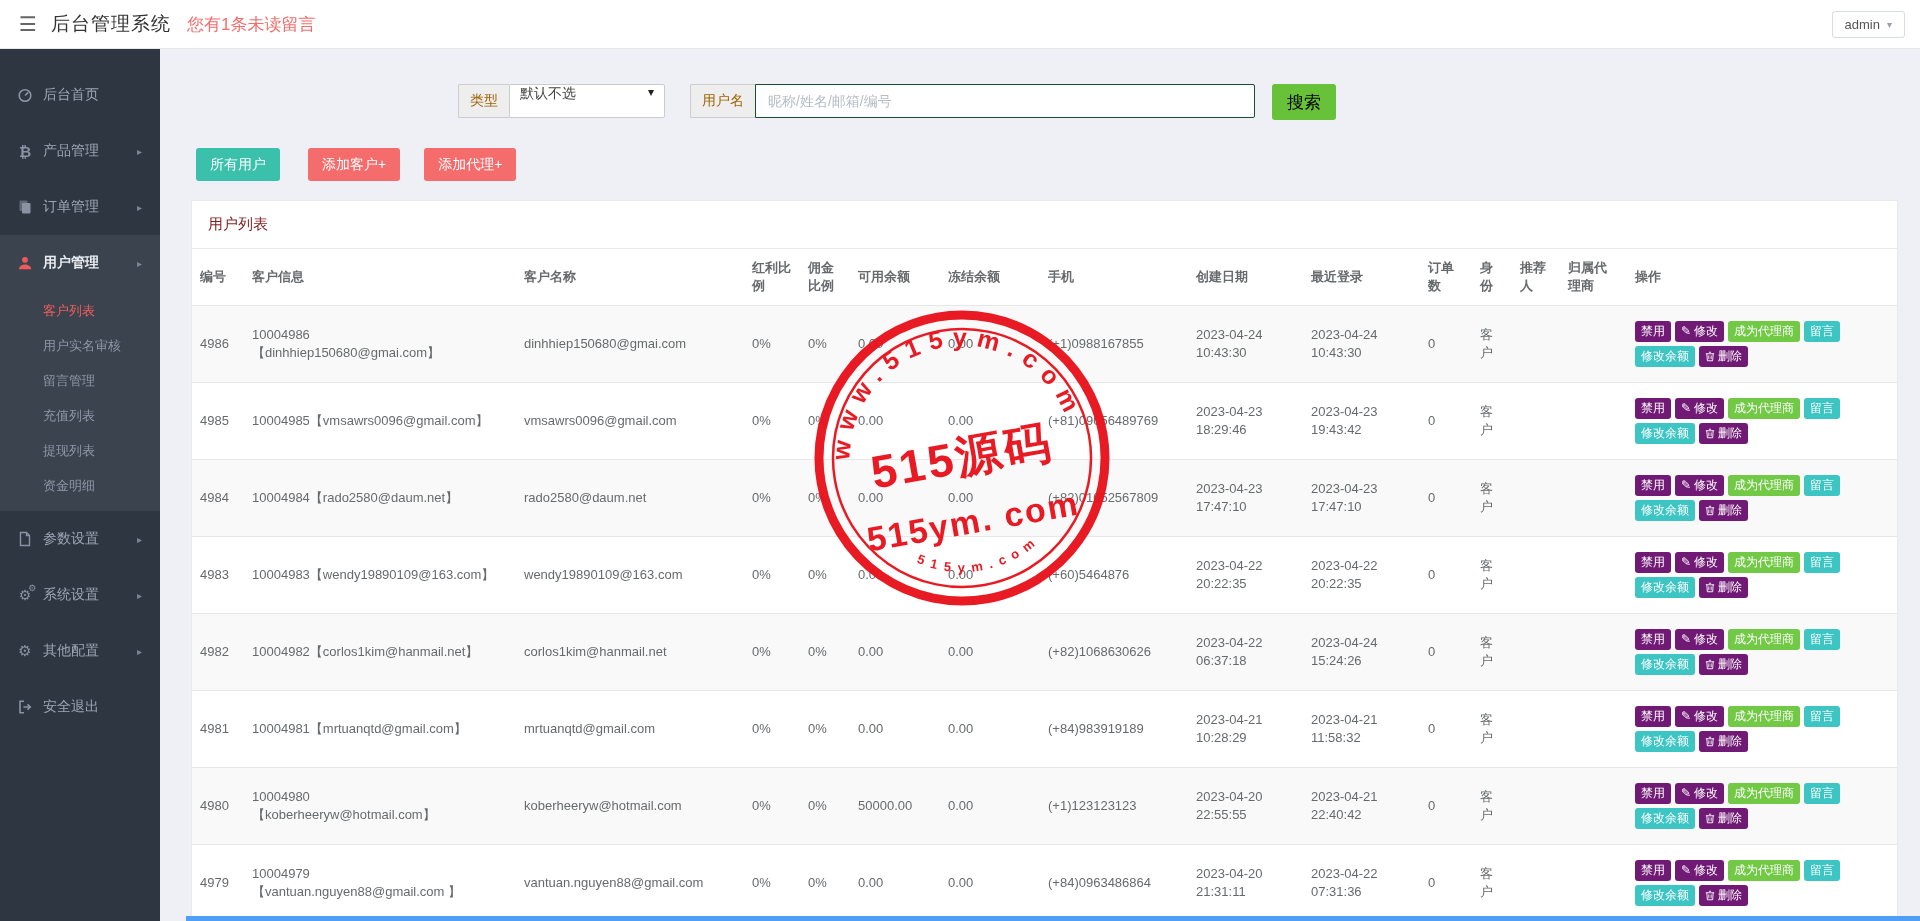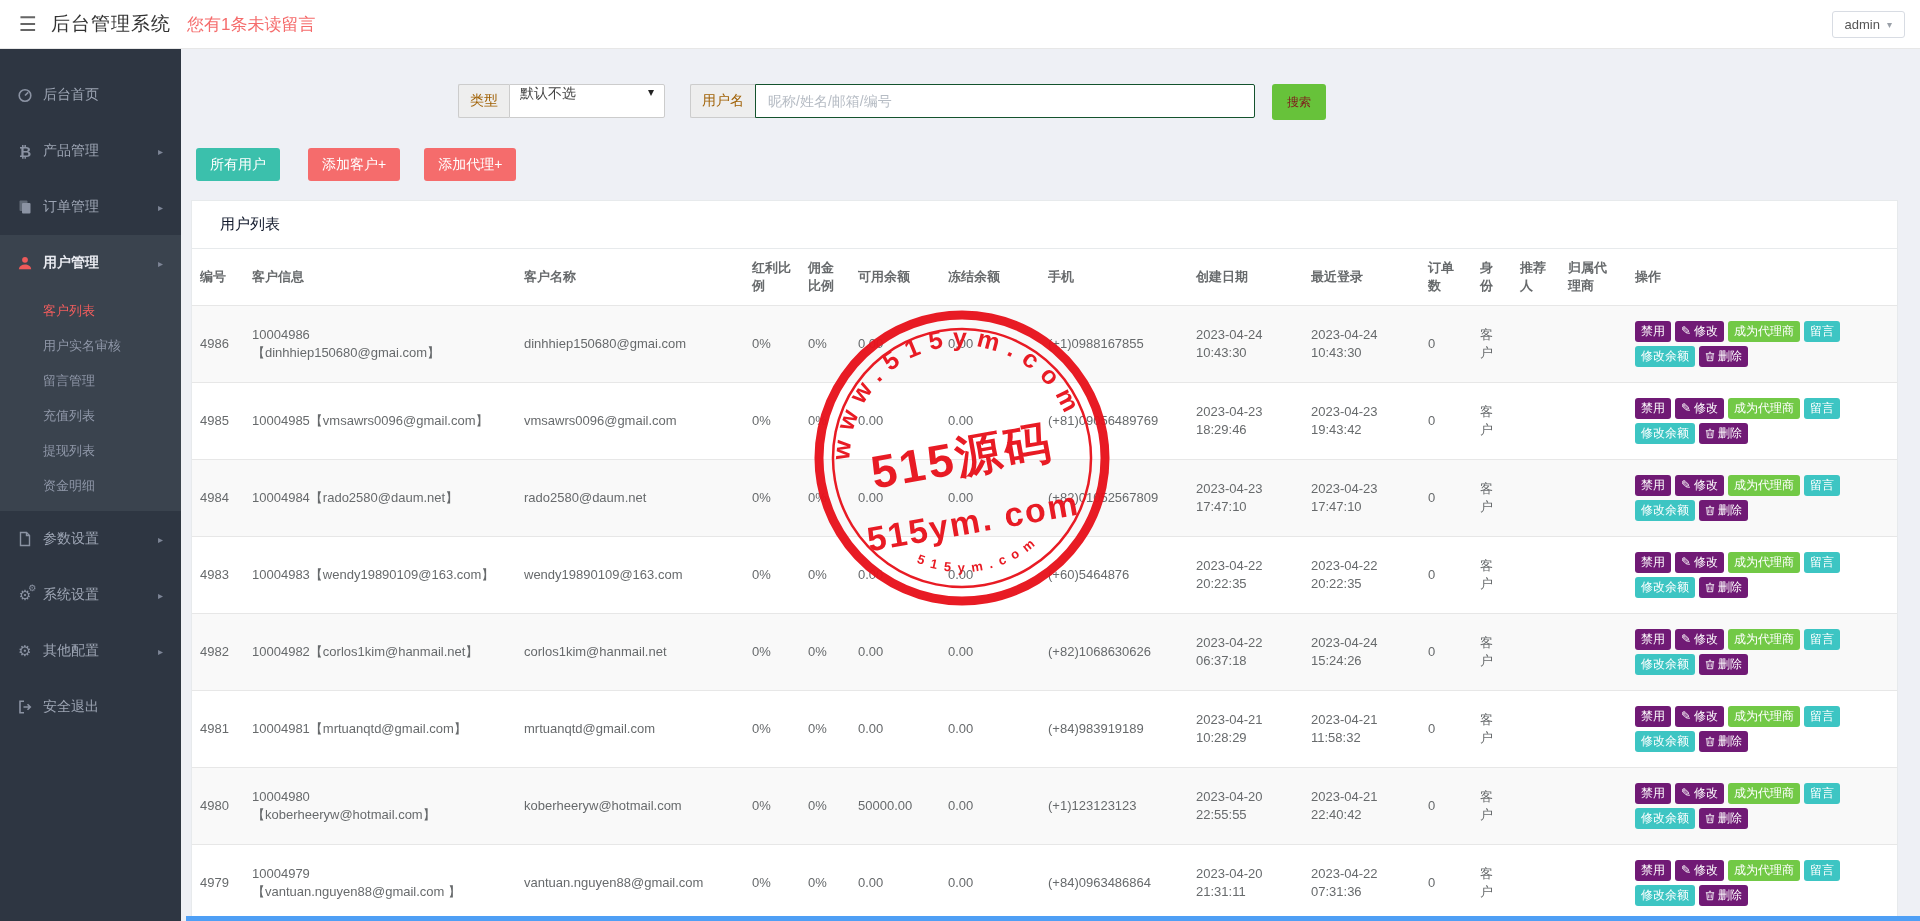--- a/index.html
+++ b/index.html
@@ -13,21 +13,21 @@
           padding:0 15px;z-index:6}
   .burger{font-size:20px;color:#666;margin:0 14px 0 4px;cursor:pointer}
   .app-title{font-size:19px;color:#333;margin-right:16px;letter-spacing:1px}
   .notice{font-size:17px;color:#f56c6c;cursor:pointer}
   .admin-box{margin-left:auto;border:1px solid #d8dce3;border-radius:3px;
              padding:5px 12px;color:#555;font-size:13px;background:#fff;
              display:flex;align-items:center;gap:7px;cursor:pointer}
   .admin-caret{color:#9aa0a8;font-size:10px}
 
   
-  .sidebar{position:absolute;top:49px;left:0;bottom:0;width:181px;
+  .sidebar{position:absolute;top:49px;left:0;bottom:0;width:160px;
            background:#2e3642;z-index:5;padding-top:18px}
   .nav-item{height:56px;display:flex;align-items:center;padding:0 10px 0 16px;
             color:#9da5b4;font-size:14px;cursor:pointer}
   .nav-item .ico{width:18px;margin-right:9px;display:inline-flex;
                  justify-content:center;align-items:center;color:#8b93a3;font-size:15px}
   .nav-item .ico svg{width:16px;height:16px}
   .nav-item .arrow{margin-left:auto;font-size:10px;color:#7d8596;padding-right:8px}
   .menu-group.active{background:#3a434e}
   .nav-item.parent-active{color:#e9ebf1;font-weight:bold}
   .nav-item.parent-active .ico{color:#ed5a5a}
@@ -51,31 +51,31 @@
          border-radius:2px 0 0 2px}
   .selectbox{width:156px;background:#fff;border:1px solid #ccc;display:flex;
              align-items:flex-start;padding:0 10px;color:#444;font-size:14px;
              border-radius:0 2px 2px 0;cursor:pointer}
   .selectbox .caret{margin-left:auto;color:#222;font-size:12px;font-weight:bold}
   .igroup input{width:500px;border:1px solid #14532d;border-radius:0 2px 2px 0;
                 padding:0 12px;font-size:14px;color:#555;outline:none}
   input::placeholder{color:#b6bcc4}
   .gap1{width:25px}.gap2{width:17px}
   .search-btn{height:36px;padding:0 15px;background:#67c23a;border:none;
-              border-radius:3px;color:#7f1d1d;font-size:12px;cursor:pointer}
+              border-radius:3px;color:#000000;font-size:17px;cursor:pointer}
 
   .toolbar{margin-top:28px;margin-left:5px;display:flex}
   .tbtn{height:33px;border:none;border-radius:3px;color:#fff;font-size:14px;
         padding:0 14px;cursor:pointer}
   .tbtn.teal{background:#3bc0ac;margin-right:28px}
   .tbtn.red{background:#f56c6c;margin-right:24px}
 
   
   .card{margin-top:19px;background:#fff;border:1px solid #e7eaec;min-height:740px}
-  .card-title{padding:14px 28px;font-size:15px;color:#0f172a;
+  .card-title{padding:14px 16px;font-size:15px;color:#7f1d1d;
               border-bottom:1px solid #e7eaec}
   table{border-collapse:collapse;width:100%;table-layout:fixed}
   th{font-weight:bold;color:#676a6c;text-align:left;padding:10px 8px;
      vertical-align:middle;font-size:13px;line-height:18px}
   td{padding:15px 8px;vertical-align:middle;border-top:1px solid #e7e7e7;
      font-size:13px;color:#676a6c;line-height:18px;word-wrap:break-word}
   tr.striped td{background:#f9f9f9}
   .line{display:block}
 
   .acts{display:flex;flex-wrap:wrap;gap:4px;width:208px}

